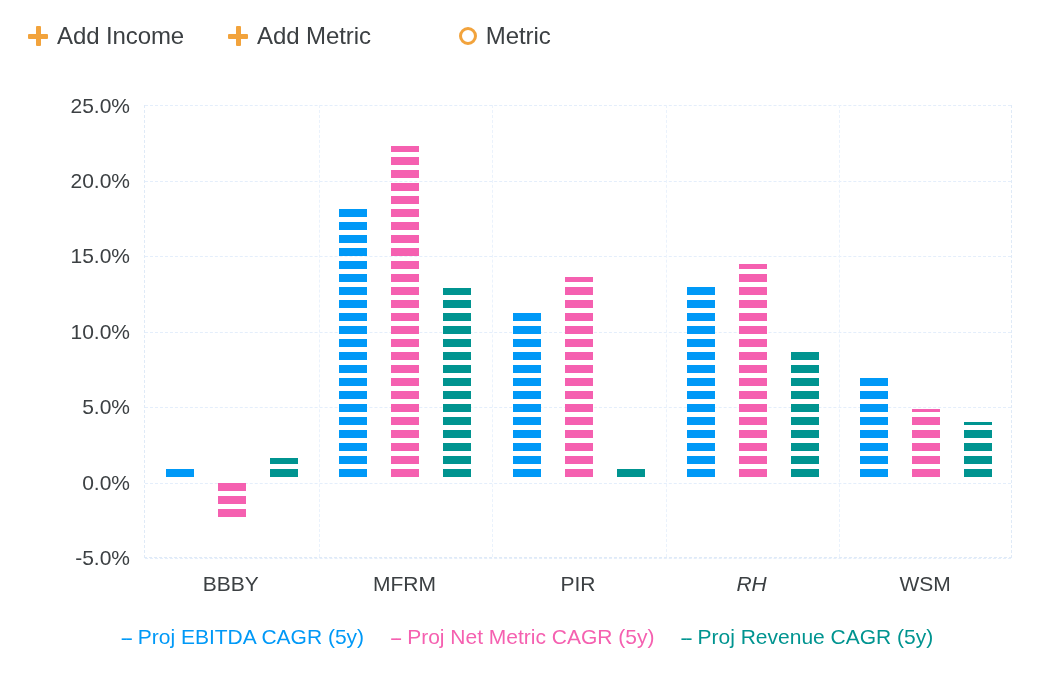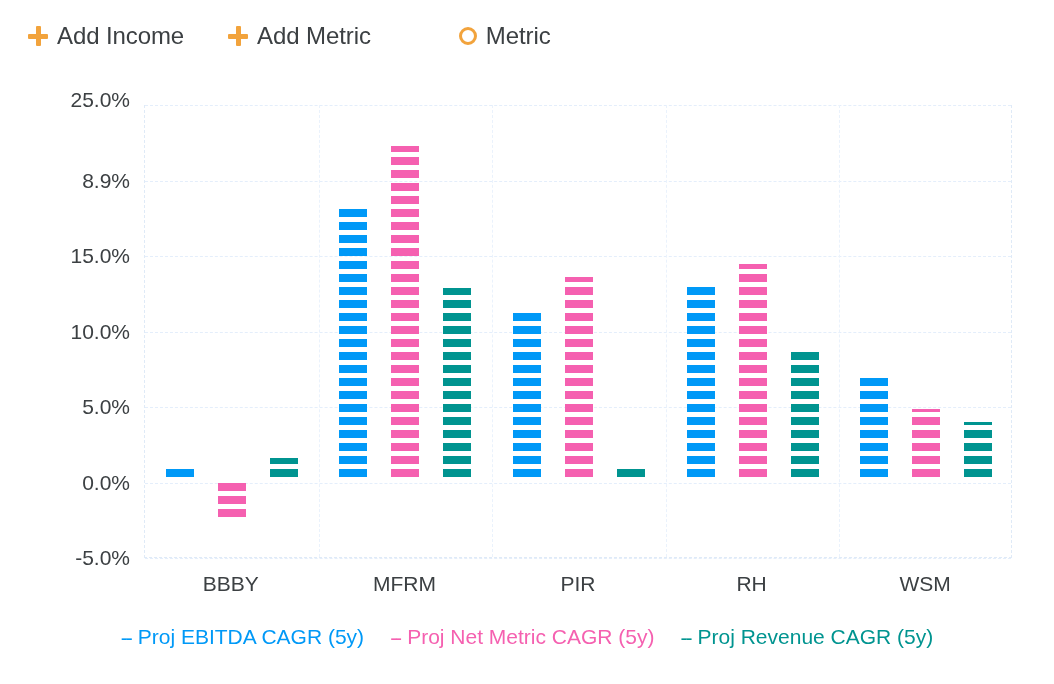--- a/index.html
+++ b/index.html
@@ -198,22 +198,22 @@
   </button>
 
   <button class="tool-btn" id="tool-labels">
     <span class="circle-icon"></span>
     <span class="tool-label">Metric</span>
   </button>
 </div>
 
 <div id="chart-area">
   <div id="ylabels">
-      <div class="ytick" style="top: 28px; margin-left: 12px;">25.0%</div>
-      <div class="ytick" style="top: 108.5px;">8.9%</div>
+      <div class="ytick" style="top: 34px; margin-left: 12px;">25.0%</div>
+      <div class="ytick" style="top: 108.5px;">20.0%</div>
       <div class="ytick" style="top: 184px;">15.0%</div>
       <div class="ytick" style="top: 259.5px;">10.0%</div>
       <div class="ytick" style="top: 335px;">5.0%</div>
       <div class="ytick" style="top: 410.5px;">0.0%</div>
       <div class="ytick" style="top: 486px;">-5.0%</div>
     </div>
   <div id="plot">
       <div class="gridline" style="top: 0px;"></div>
       <div class="gridline" style="top: 75.5px;"></div>
       <div class="gridline" style="top: 151px;"></div>
@@ -444,21 +444,21 @@
           <div class="stripe" style="background: rgb(0, 148, 144);"></div>
           <div class="stripe" style="background: rgb(0, 148, 144);"></div>
           <div class="stripe" style="background: rgb(0, 148, 144);"></div>
         </div>
       </div>
     </div>
   <div id="xlabels">
       <div class="xtick" style="left: 230.8px; top: 500px;">BBBY</div>
       <div class="xtick" style="left: 404.4px; top: 500px;">MFRM</div>
       <div class="xtick" style="left: 578px; top: 500px;">PIR</div>
-      <div class="xtick" style="left: 751.6px; top: 500px;">RH</div>
+      <div class="xtick" style="left: 751.6px; top: 500px; font-style: italic;">RH</div>
       <div class="xtick" style="left: 925.2px; top: 500px;">WSM</div>
     </div>
 </div>
 
 <div id="legend">
     <div class="legend-item">
       <span class="legend-dash" style="color: rgb(0, 153, 247);">--</span>
       <span class="legend-text" style="color: rgb(0, 153, 247);">Proj EBITDA CAGR (5y)</span>
     </div>
     <div class="legend-item">

